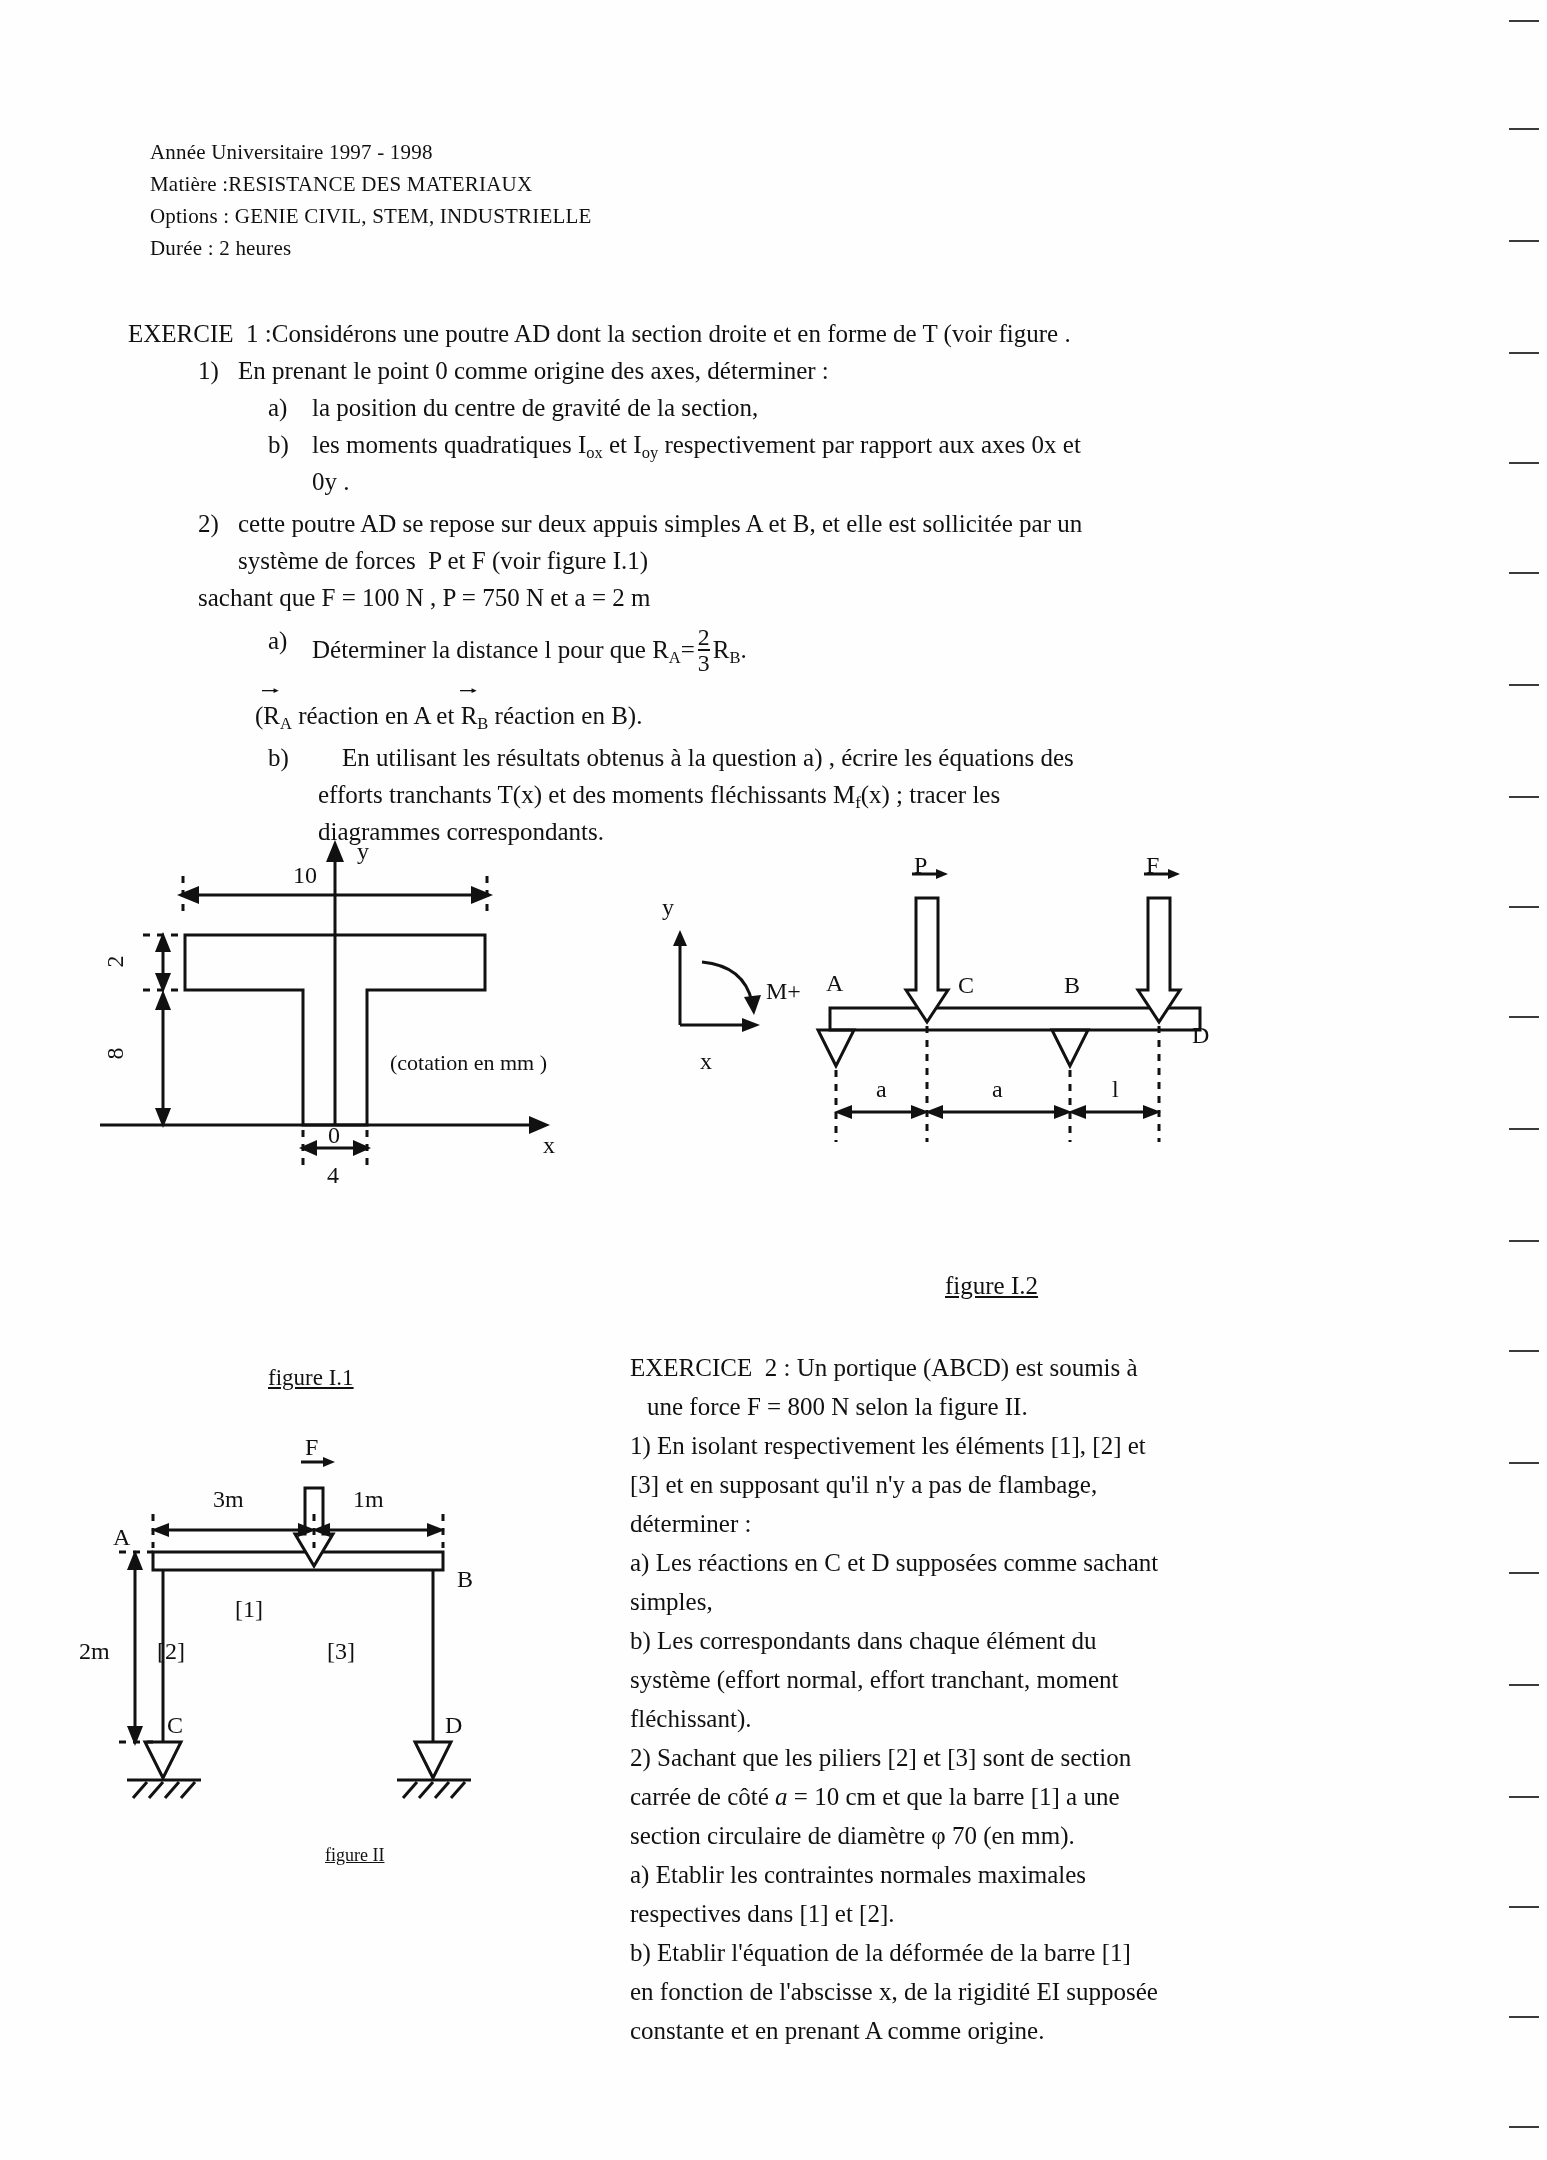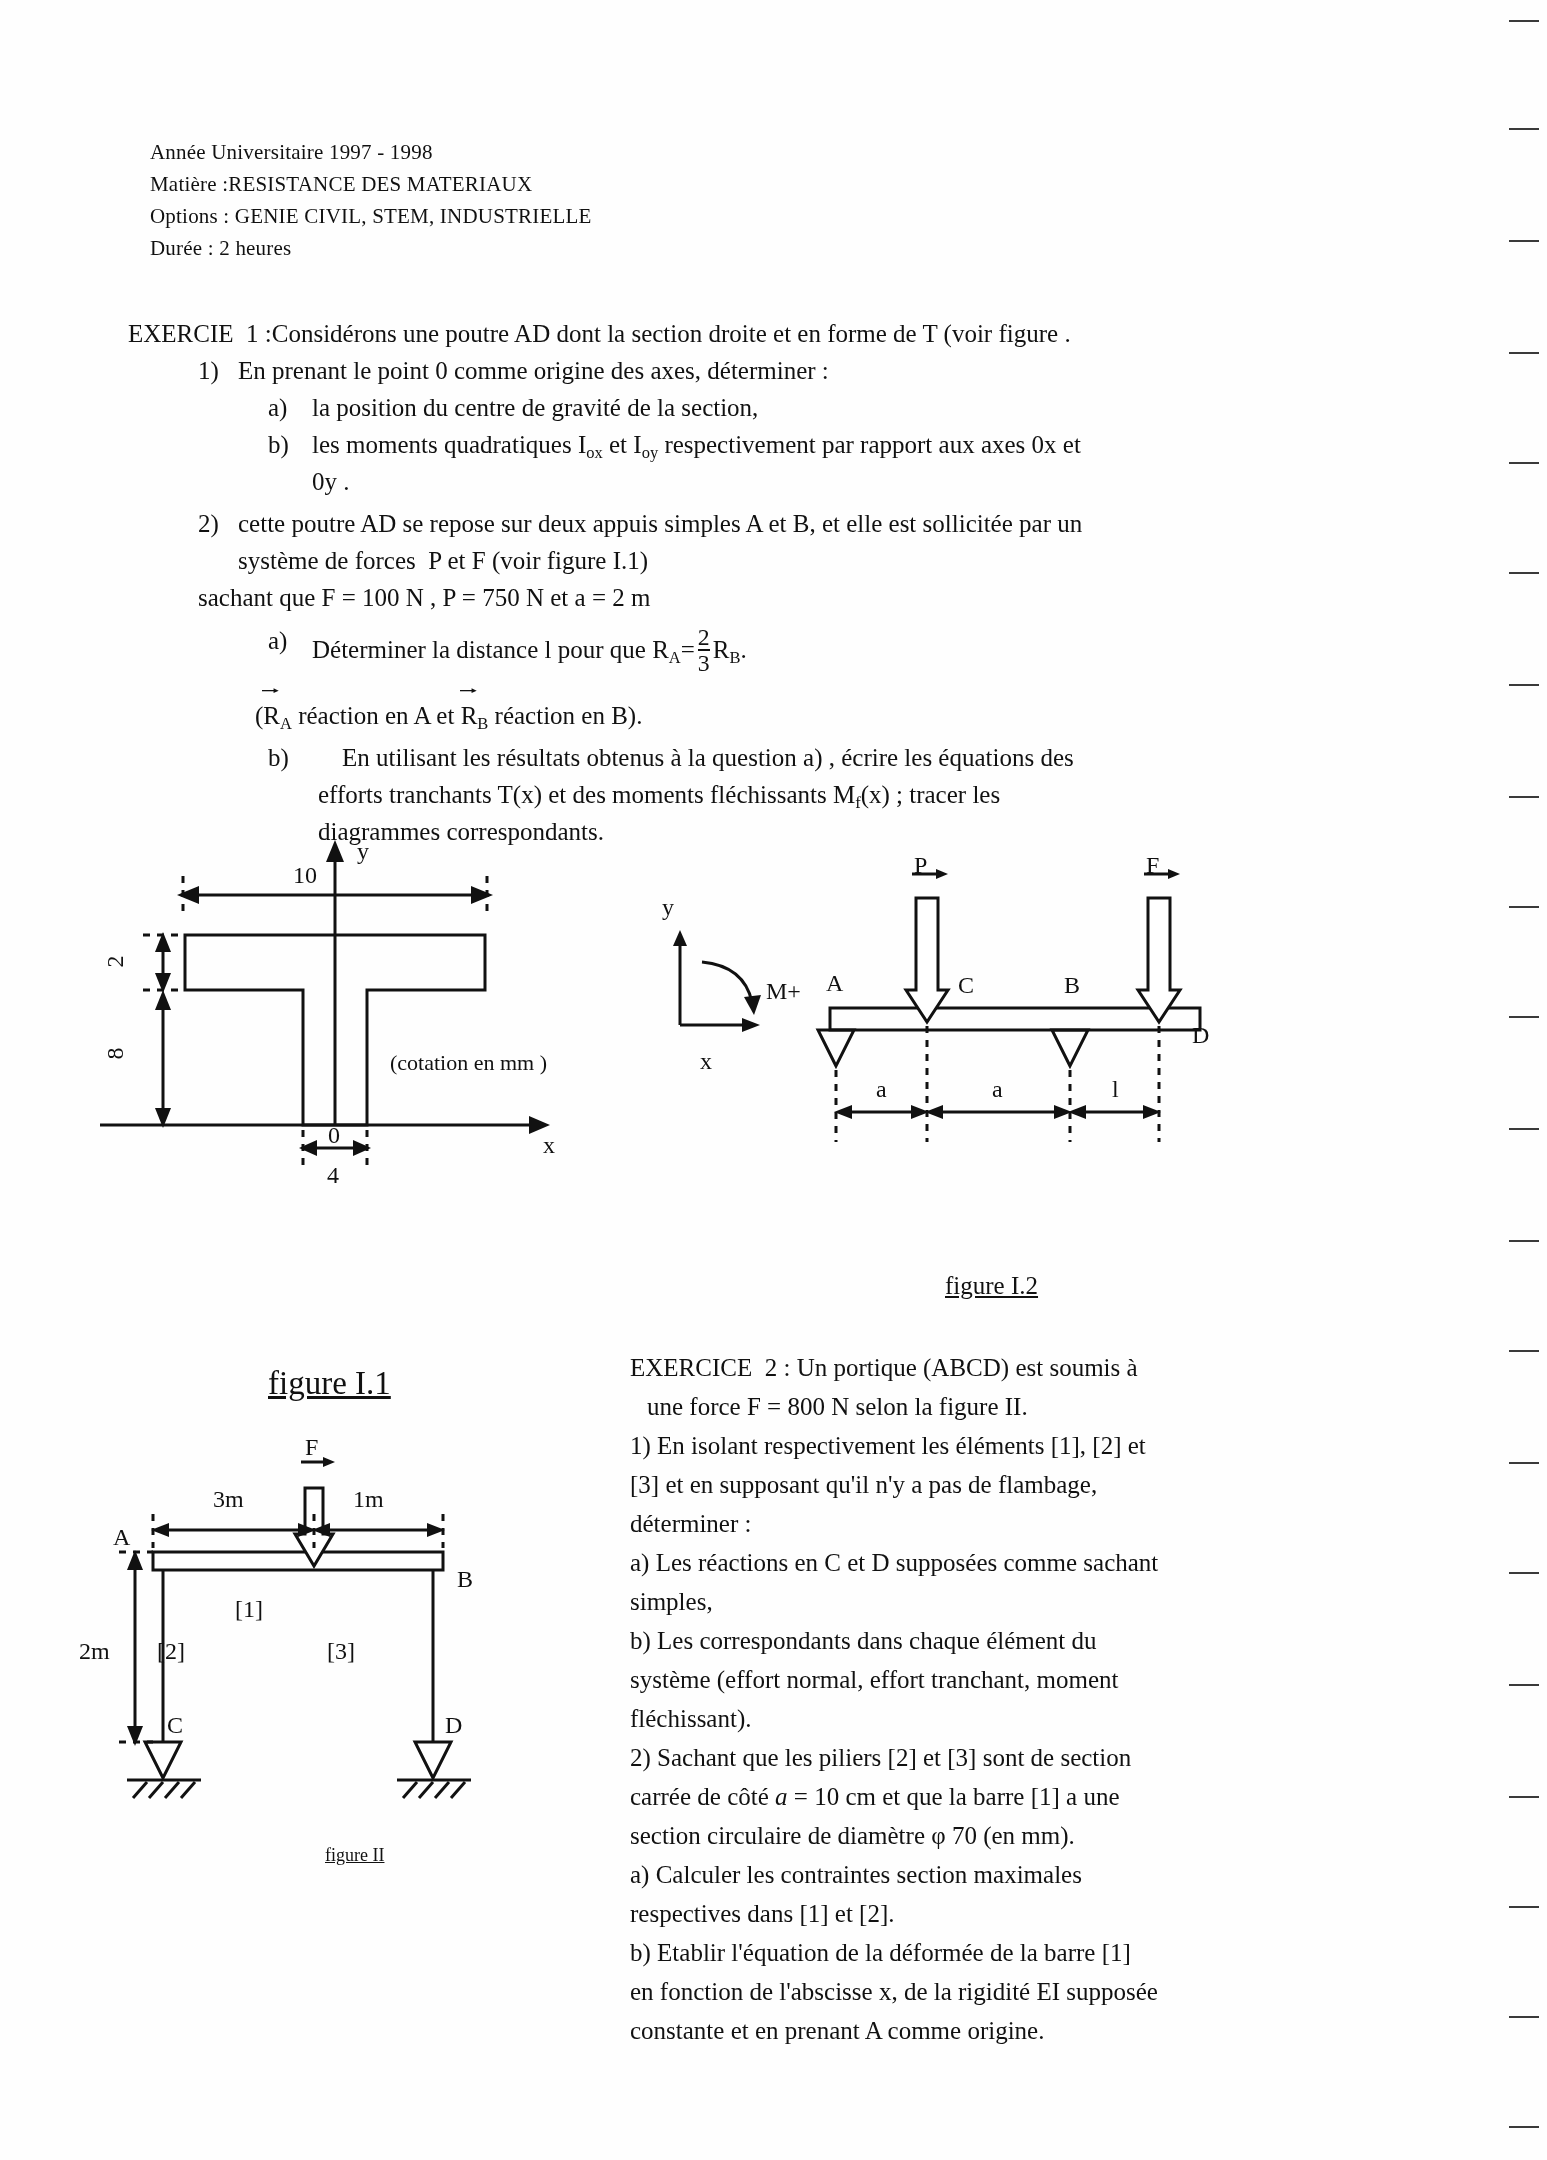--- a/index.html
+++ b/index.html
@@ -137,21 +137,21 @@
     <div class="lbl" style="left:262px;top:-2px;">y</div>
     <div class="lbl" style="left:448px;top:292px;">x</div>
     <div class="lbl" style="left:198px;top:22px;">10</div>
     <div class="lbl rot" style="left:14px;top:108px;">2</div>
     <div class="lbl rot" style="left:14px;top:200px;">8</div>
     <div class="lbl" style="left:233px;top:282px;">0</div>
     <div class="lbl" style="left:232px;top:322px;">4</div>
     <div class="lbl lbl-sm" style="left:295px;top:210px;">(cotation en mm )</div>
   </div>
 
-  <div class="txt lbl ul" style="left:268px;top:1365px;font-size:33px;">figure I.1</div>
+  <div class="txt lbl ul" style="left:268px;top:1365px;font-size:23px;">figure I.1</div>
 
   <div class="fig" style="left:640px;top:880px;width:560px;height:300px;">
     <svg width="560" height="300" viewBox="0 0 560 300">
 
       <line x1="40" y1="60" x2="40" y2="145" stroke="#111" stroke-width="3"></line>
       <polygon points="40,50 33,66 47,66" fill="#111"></polygon>
       <line x1="40" y1="145" x2="108" y2="145" stroke="#111" stroke-width="3"></line>
       <polygon points="120,145 102,138 102,152" fill="#111"></polygon>
       <path d="M 62 82 Q 104 86 112 122" fill="none" stroke="#111" stroke-width="3"></path>
       <polygon points="114,135 104,117 121,115" fill="#111"></polygon>
@@ -211,21 +211,21 @@
   <div class="txt body-txt" style="left:630px;top:1469px;">[3] et en supposant qu'il n'y a pas de flambage,</div>
   <div class="txt body-txt" style="left:630px;top:1508px;">déterminer :</div>
   <div class="txt body-txt" style="left:630px;top:1547px;">a) Les réactions en C et D supposées comme sachant</div>
   <div class="txt body-txt" style="left:630px;top:1586px;">simples,</div>
   <div class="txt body-txt" style="left:630px;top:1625px;">b) Les correspondants dans chaque élément du</div>
   <div class="txt body-txt" style="left:630px;top:1664px;">système (effort normal, effort tranchant, moment</div>
   <div class="txt body-txt" style="left:630px;top:1703px;">fléchissant).</div>
   <div class="txt body-txt" style="left:630px;top:1742px;">2) Sachant que les piliers [2] et [3] sont de section</div>
   <div class="txt body-txt" style="left:630px;top:1781px;"><span>carrée de côté </span><span class="ital">a</span><span> = 10 cm et que la barre [1] a une</span></div>
   <div class="txt body-txt" style="left:630px;top:1820px;">section circulaire de diamètre φ 70 (en mm).</div>
-  <div class="txt body-txt" style="left:630px;top:1859px;">a) Calculer les contraintes section maximales</div>
+  <div class="txt body-txt" style="left:630px;top:1859px;">a) Etablir les contraintes normales maximales</div>
   <div class="txt body-txt" style="left:630px;top:1898px;">respectives dans [1] et [2].</div>
   <div class="txt body-txt" style="left:630px;top:1937px;">b) Etablir l'équation de la déformée de la barre [1]</div>
   <div class="txt body-txt" style="left:630px;top:1976px;">en fonction de l'abscisse x, de la rigidité EI supposée</div>
   <div class="txt body-txt" style="left:630px;top:2015px;">constante et en prenant A comme origine.</div>
 
   <div class="fig" style="left:105px;top:1430px;width:430px;height:400px;">
     <svg width="430" height="400" viewBox="0 0 430 400">
 
       <rect x="48" y="122" width="290" height="18" fill="none" stroke="#111" stroke-width="3"></rect>
 

